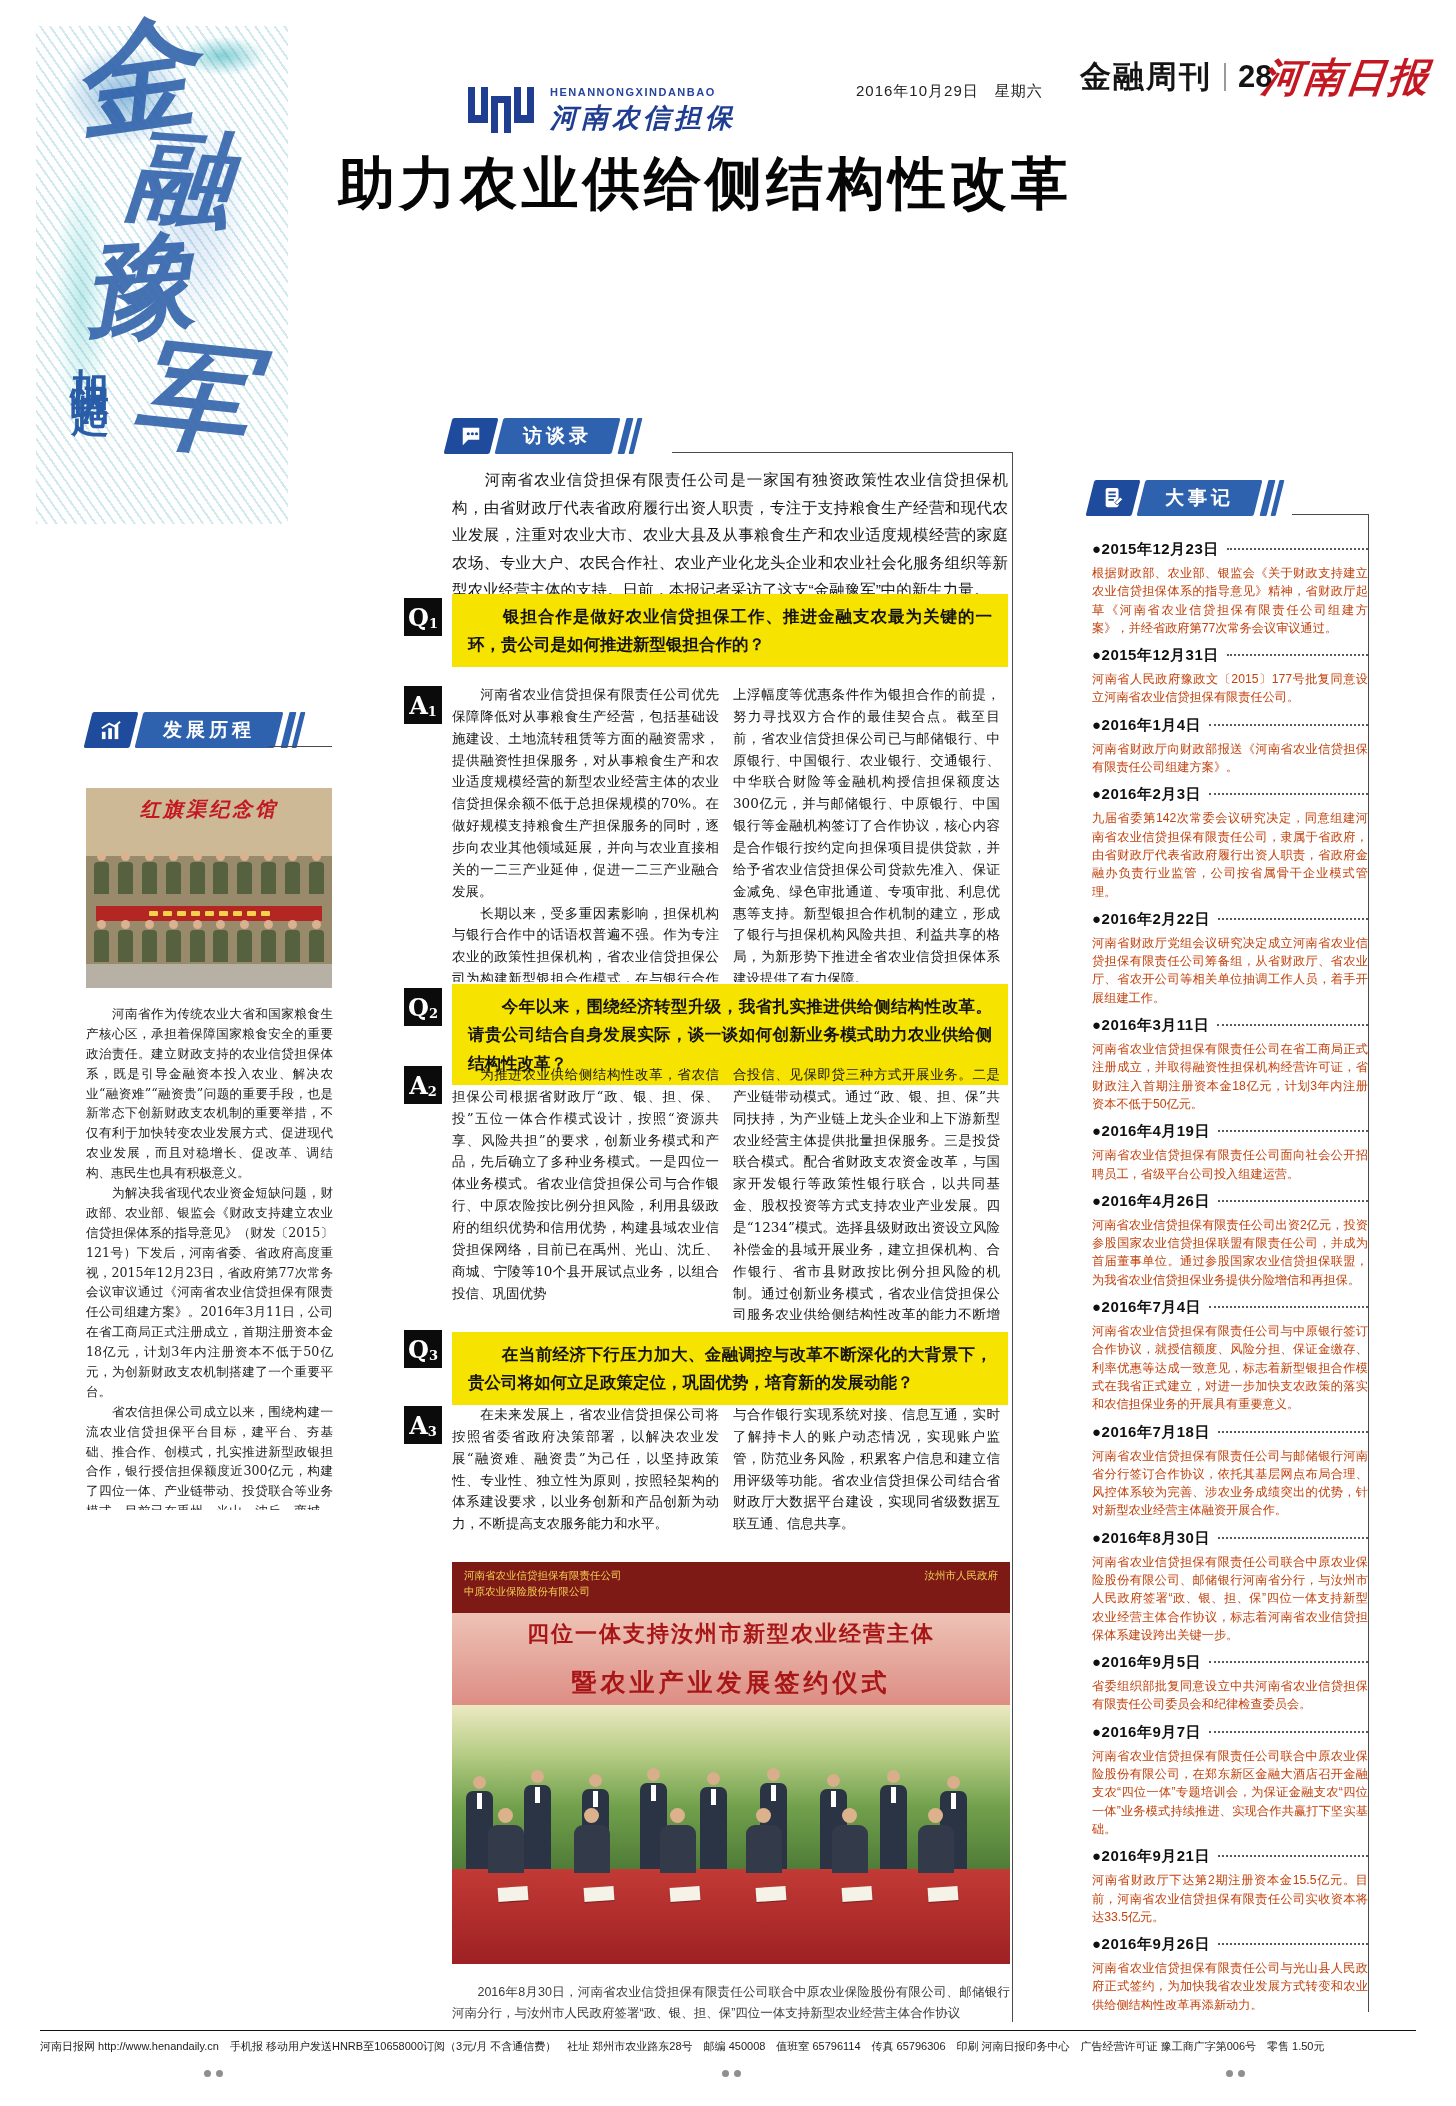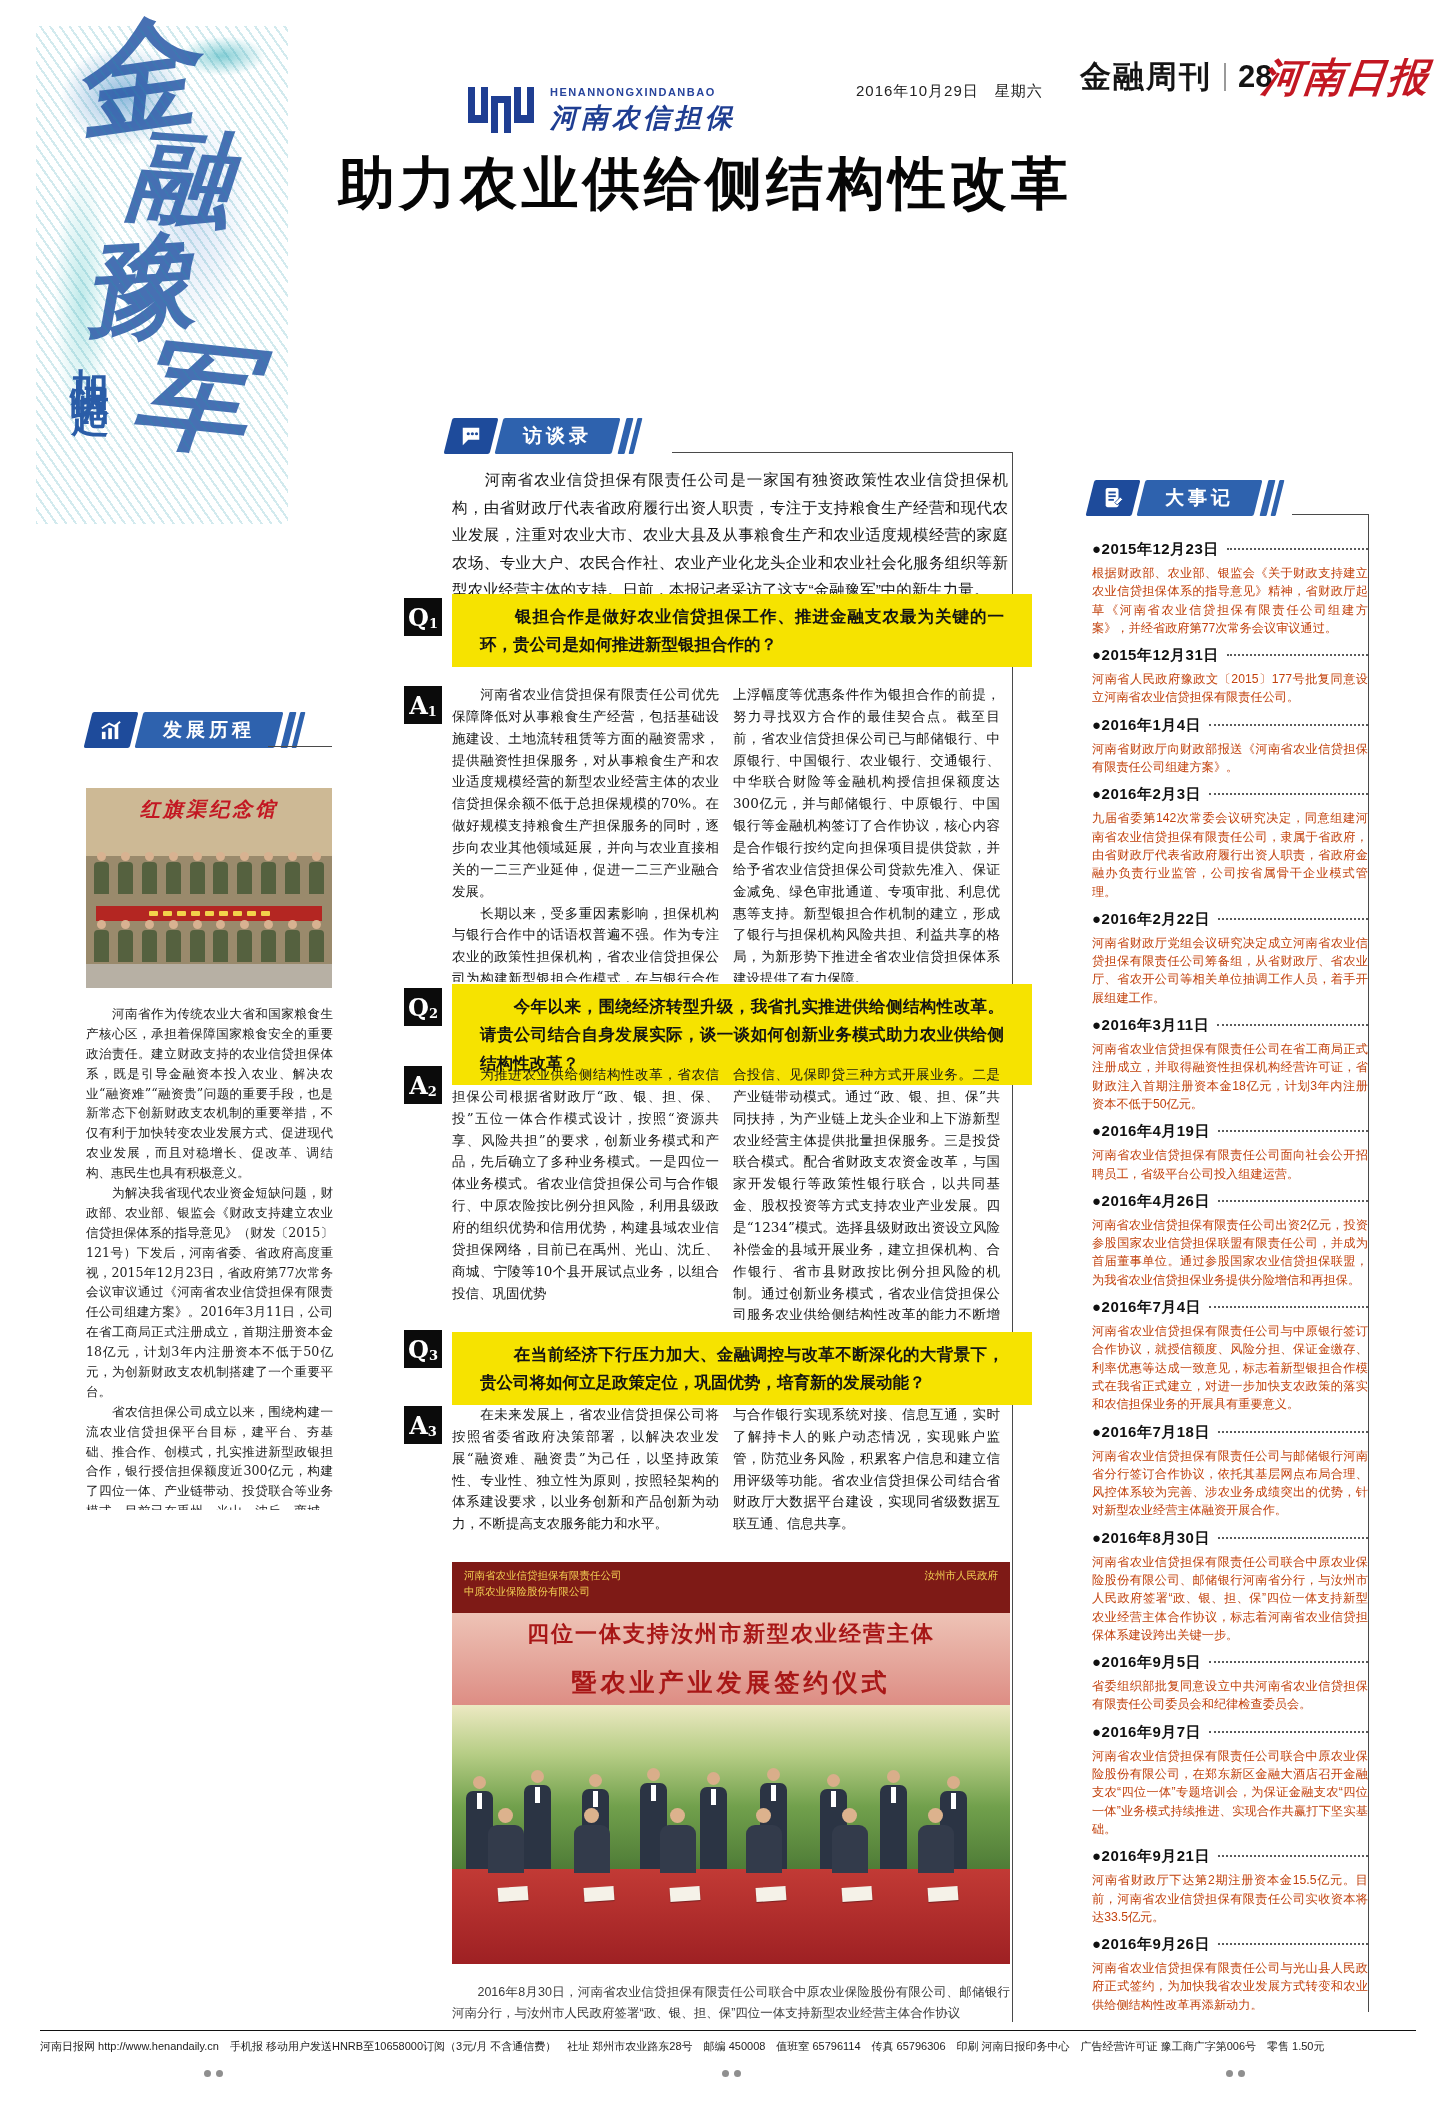--- a/index.html
+++ b/index.html
@@ -55,21 +55,21 @@
 
   .rule{background:#4a4a4a;}
 
   
   .intro{left:452px;top:466px;width:556px;font-size:15.5px;line-height:1.78;color:#141414;
       text-align:justify;white-space:pre-line;}
   .qm{width:38px;height:38px;background:#0b0b0b;color:#fff;display:flex;align-items:center;
       justify-content:center;font-family:"DejaVu Serif",serif;}
   .qm .L{font-size:24px;font-weight:700;}
   .qm .n{font-size:13px;font-weight:700;margin-top:12px;}
-  .qbox{background:#f6e300;width:524px;padding:8px 28px;font-size:16.5px;font-weight:700;
+  .qbox{background:#f6e300;width:524px;padding:8px 16px;font-size:16.5px;font-weight:700;
       line-height:1.72;color:#131313;text-align:justify;white-space:pre-line;}
   .ans{display:flex;gap:14px;overflow:hidden;}
   .ans .col{width:267px;font-family:"DejaVu Serif","Liberation Serif",serif;font-size:13.5px;
       line-height:1.62;text-align:justify;color:#151515;white-space:pre-line;}
 
   
   .hphoto{left:86px;top:788px;width:246px;height:200px;overflow:hidden;
       background:linear-gradient(#cdb995 0 34%, #9a8a6c 34% 88%, #b7b0a4 88%);}
   .hsign{position:absolute;top:8px;left:0;width:100%;text-align:center;font-family:"DejaVu Serif",serif;
       font-weight:900;font-style:italic;font-size:20px;color:#c31722;letter-spacing:3px;}

